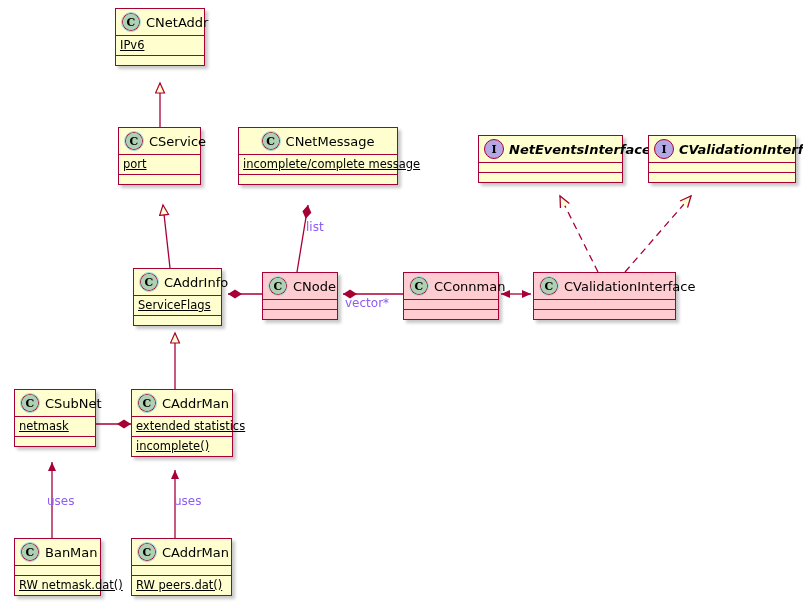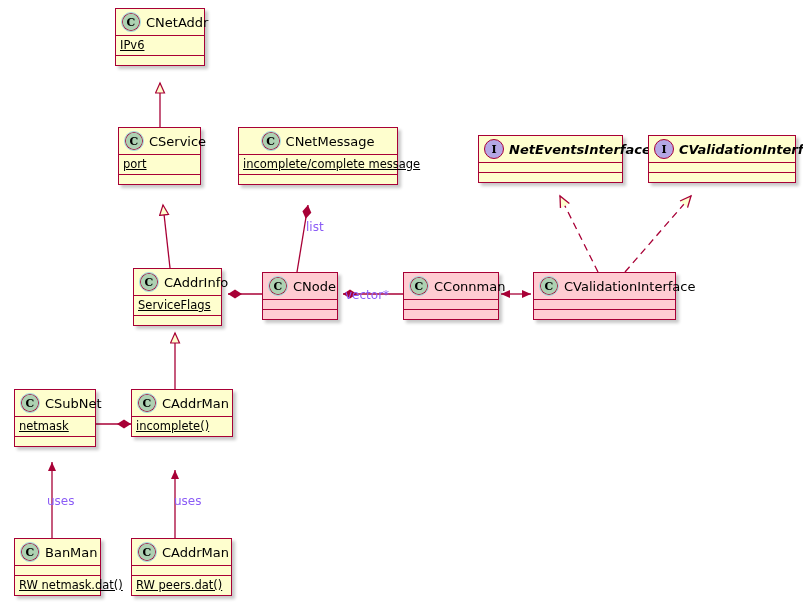--- a/index.html
+++ b/index.html
@@ -161,21 +161,21 @@
     <g>
       <line x1="52" y1="538" x2="52" y2="462" stroke="#A80036" stroke-width="1.3" marker-end="url(#solidarrow2)"></line>
     </g>
 
     <g>
       <line x1="175" y1="538" x2="175" y2="470" stroke="#A80036" stroke-width="1.3" marker-end="url(#solidarrow2)"></line>
     </g>
   </svg>
 
   <div class="elabel" style="left:306px; top:220px;">list</div>
-  <div class="elabel" style="left:345px; top:288px;">vector*</div>
+  <div class="elabel" style="left:345px; top:296px;">vector*</div>
   <div class="elabel" style="left:47px; top:494px;">uses</div>
   <div class="elabel" style="left:174px; top:494px;">uses</div>
 
   <div class="node" style="left:115px; top:8px; width:90px;">
     <div class="hdr">
       <span class="sicon c">C</span>
       <span class="title">CNetAddr</span>
     </div>
     <div class="sec">IPv6</div>
     <div class="sec empty"></div>
@@ -260,20 +260,21 @@
     </div>
     <div class="sec">netmask</div>
     <div class="sec empty"></div>
   </div>
 
   <div class="node" style="left:131px; top:389px; width:102px;">
     <div class="hdr">
       <span class="sicon c">C</span>
       <span class="title">CAddrMan</span>
     </div>
+    <div class="sec">extended statistics</div>
     <div class="sec">incomplete()</div>
   </div>
 
   <div class="node" style="left:14px; top:538px; width:87px;">
     <div class="hdr">
       <span class="sicon c">C</span>
       <span class="title">BanMan</span>
     </div>
     <div class="sec empty"></div>
     <div class="sec">RW netmask.dat()</div>

